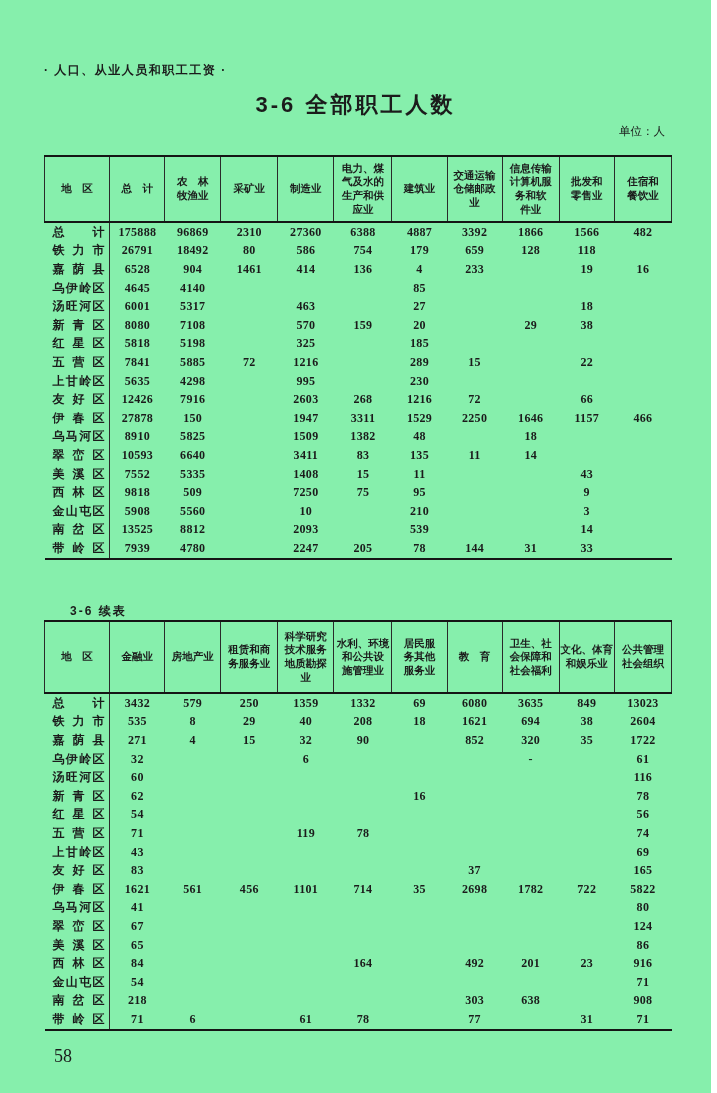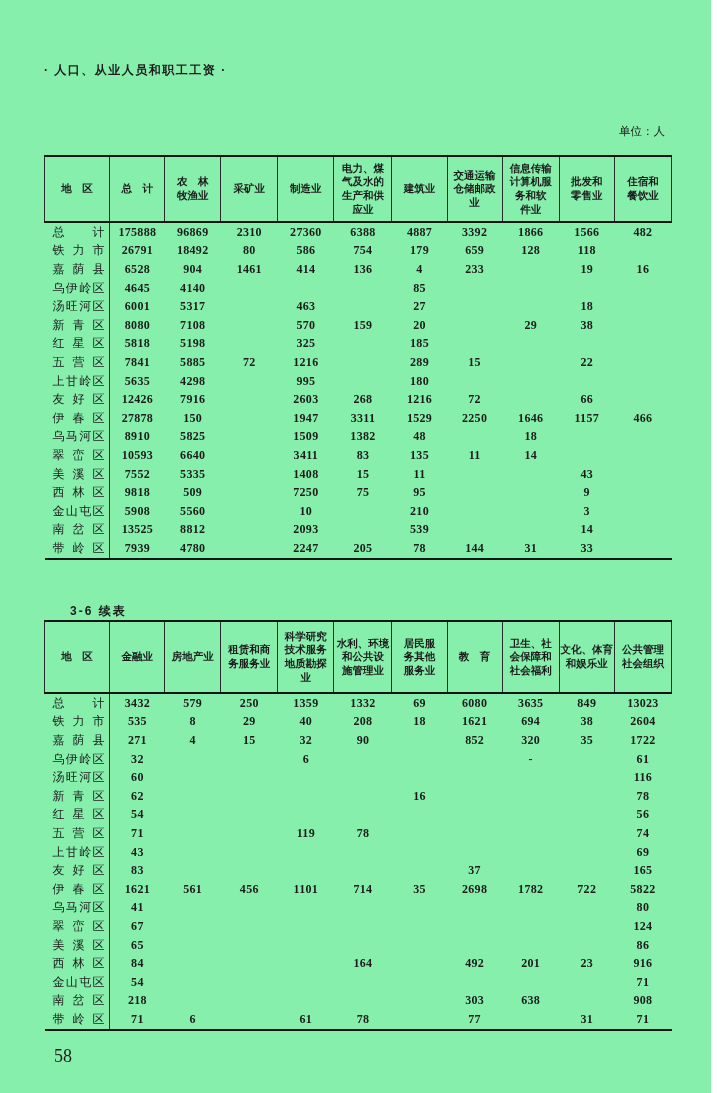--- a/index.html
+++ b/index.html
@@ -67,30 +67,31 @@
     text-align:left;padding-left:8px;
     border-right:1px solid #2a2a2a;
     letter-spacing:0;
   }
   .stat-table tbody tr:last-child td{
     border-bottom:2.5px solid #151515;
   }
   .rname{
     display:inline-block;width:52px;
     text-align:justify;text-align-last:justify;
-    font-size:12px;font-weight:normal;
+    font-size:12px;font-weight:bold;
   }
 </style>
 </head>
 <body>
 
 <div class="page">
 
   <div class="running-head">· 人口、从业人员和职工工资 ·</div>
 
+  <h1 class="page-title">3-6  全部职工人数</h1>
 
   <div class="unit-note">单位：人</div>
 
   <table class="stat-table t1">
     <colgroup>
         <col style="width: 65px;">
         <col style="width: 55px;">
         <col style="width: 56px;">
         <col style="width: 57px;">
         <col style="width: 56px;">
@@ -232,21 +233,21 @@
           <td>22</td>
           <td></td>
         </tr>
         <tr>
           <td class="region"><span class="rname">上甘岭区</span></td>
           <td>5635</td>
           <td>4298</td>
           <td></td>
           <td>995</td>
           <td></td>
-          <td>180</td>
+          <td>230</td>
           <td></td>
           <td></td>
           <td></td>
           <td></td>
         </tr>
         <tr>
           <td class="region"><span class="rname">友好区</span></td>
           <td>12426</td>
           <td>7916</td>
           <td></td>

